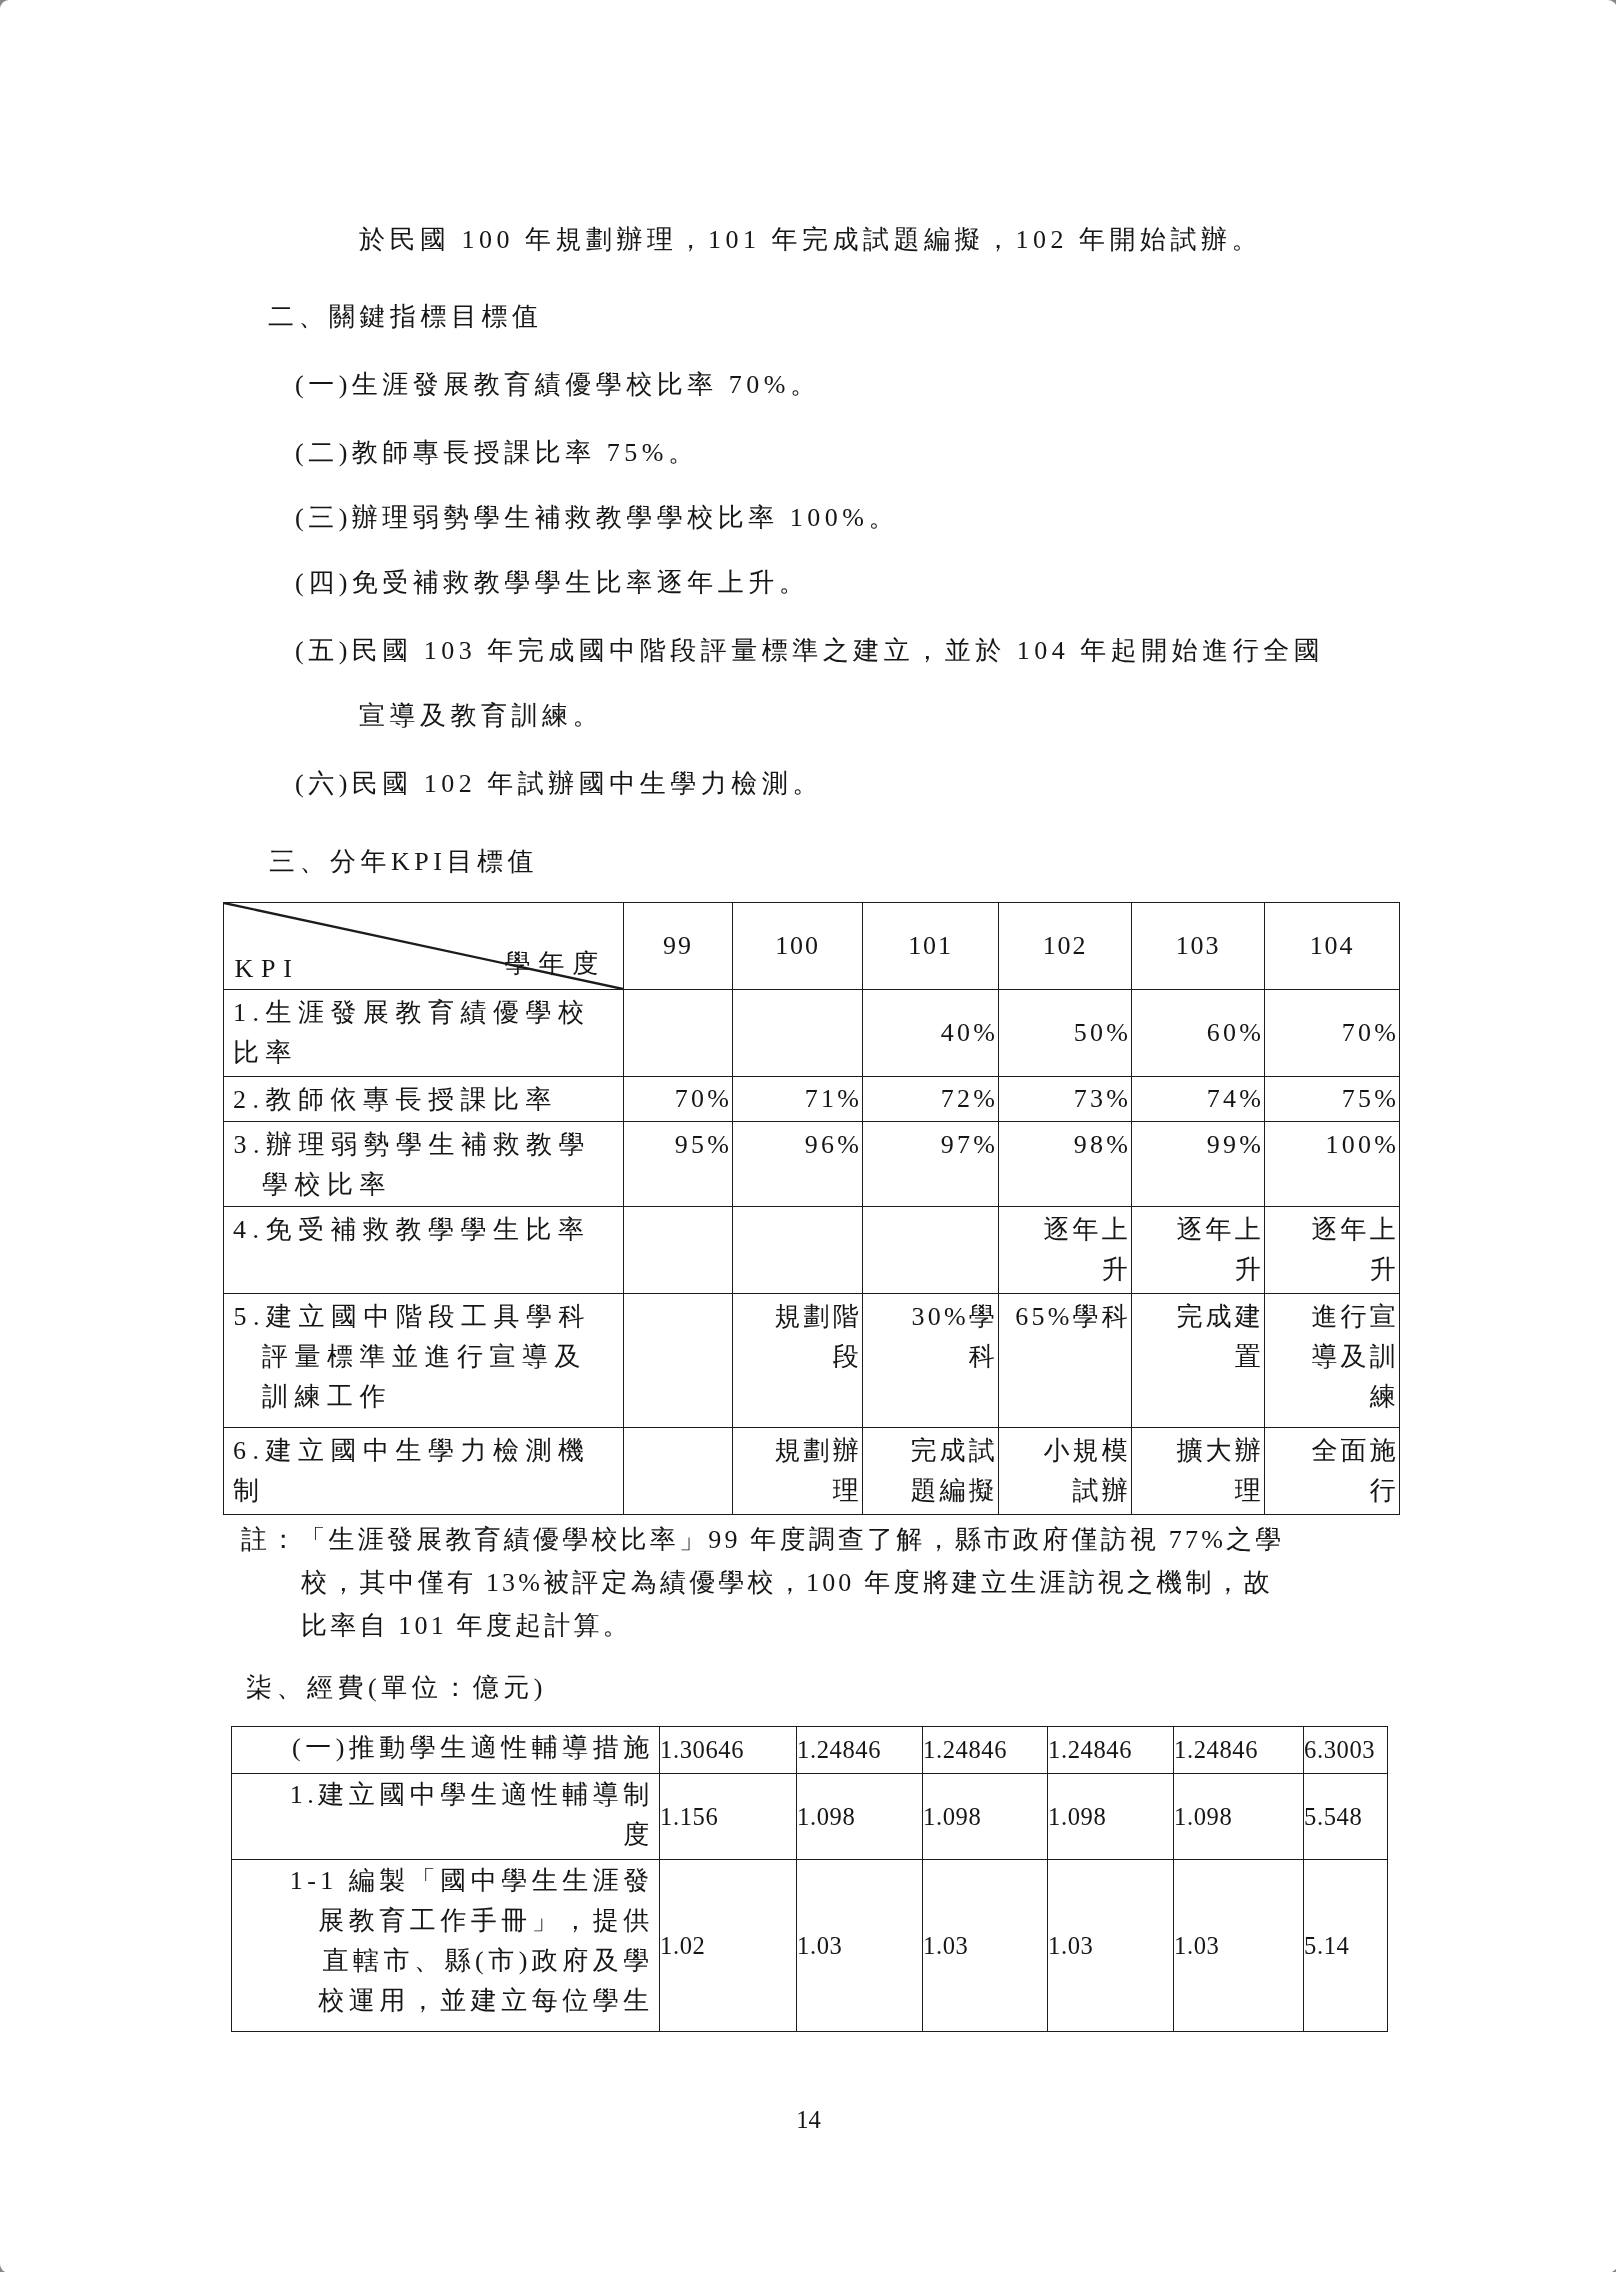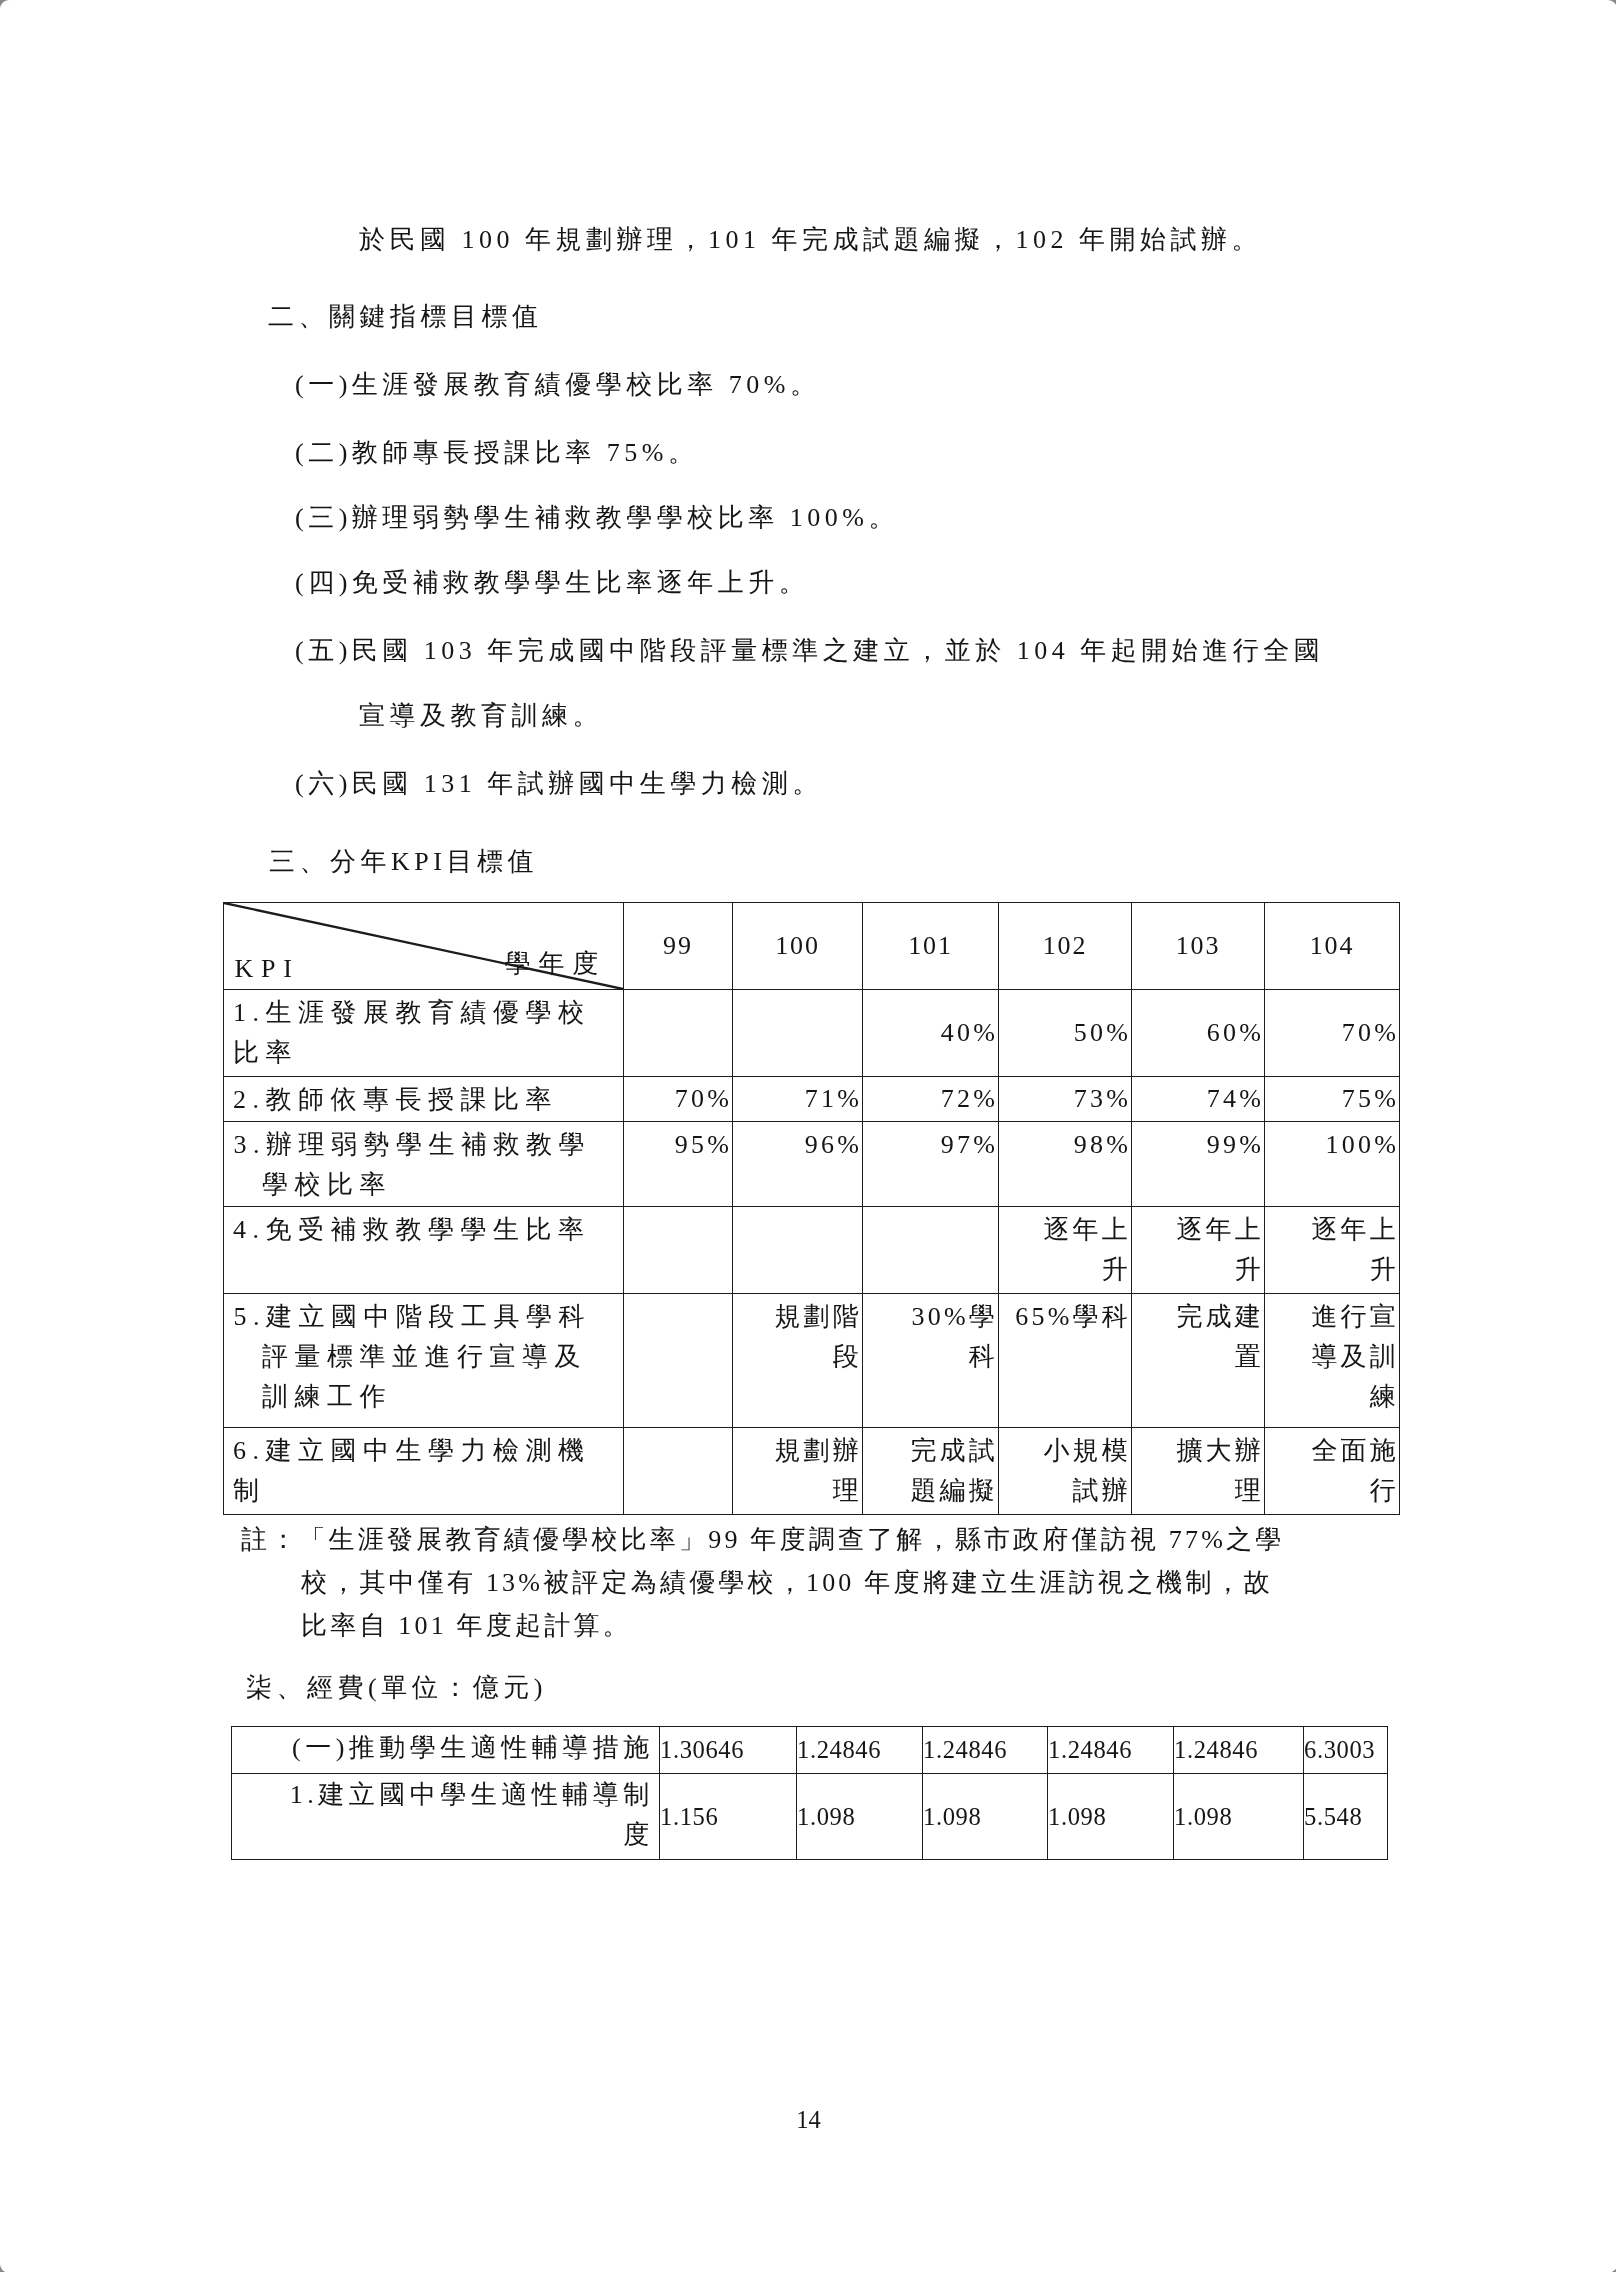--- a/index.html
+++ b/index.html
@@ -50,21 +50,21 @@
 <div class="page">
 
   <div class="line" style="left:359px;top:225px">於民國 100 年規劃辦理，101 年完成試題編擬，102 年開始試辦。</div>
   <div class="line" style="left:268px;top:302px">二、關鍵指標目標值</div>
   <div class="line" style="left:295px;top:370px">(一)生涯發展教育績優學校比率 70%。</div>
   <div class="line" style="left:295px;top:438px">(二)教師專長授課比率 75%。</div>
   <div class="line" style="left:295px;top:503px">(三)辦理弱勢學生補救教學學校比率 100%。</div>
   <div class="line" style="left:295px;top:568px">(四)免受補救教學學生比率逐年上升。</div>
   <div class="line" style="left:295px;top:636px">(五)民國 103 年完成國中階段評量標準之建立，並於 104 年起開始進行全國</div>
   <div class="line" style="left:359px;top:701px">宣導及教育訓練。</div>
-  <div class="line" style="left:295px;top:769px">(六)民國 131 年試辦國中生學力檢測。</div>
+  <div class="line" style="left:295px;top:769px">(六)民國 102 年試辦國中生學力檢測。</div>
   <div class="line" style="left:269px;top:847px">三、分年KPI目標值</div>
 
   <table class="t1">
     <colgroup>
       <col style="width:400px">
         <col style="width:109px">
         <col style="width:130px">
       <col style="width:136px">
         <col style="width:133px">
         <col style="width:133px">
@@ -190,19 +190,31 @@
     <tr class="tr2-r1">
       <td class="lbl2 hang1">1.建立國中學生適性輔導制
 度</td>
       <td class="num">1.156</td>
       <td class="num">1.098</td>
       <td class="num">1.098</td>
       <td class="num">1.098</td>
       <td class="num">1.098</td>
       <td class="num">5.548</td>
     </tr>
+    <tr class="tr2-r2">
+      <td class="lbl2 hang2">1-1 編製「國中學生生涯發
+展教育工作手冊」，提供
+直轄市、縣(市)政府及學
+校運用，並建立每位學生</td>
+      <td class="num">1.02</td>
+      <td class="num">1.03</td>
+      <td class="num">1.03</td>
+      <td class="num">1.03</td>
+      <td class="num">1.03</td>
+      <td class="num">5.14</td>
+    </tr>
   </tbody>
     </table>
 
   <div class="pageno">14</div>
 
 </div>
 
 
 </body></html>

